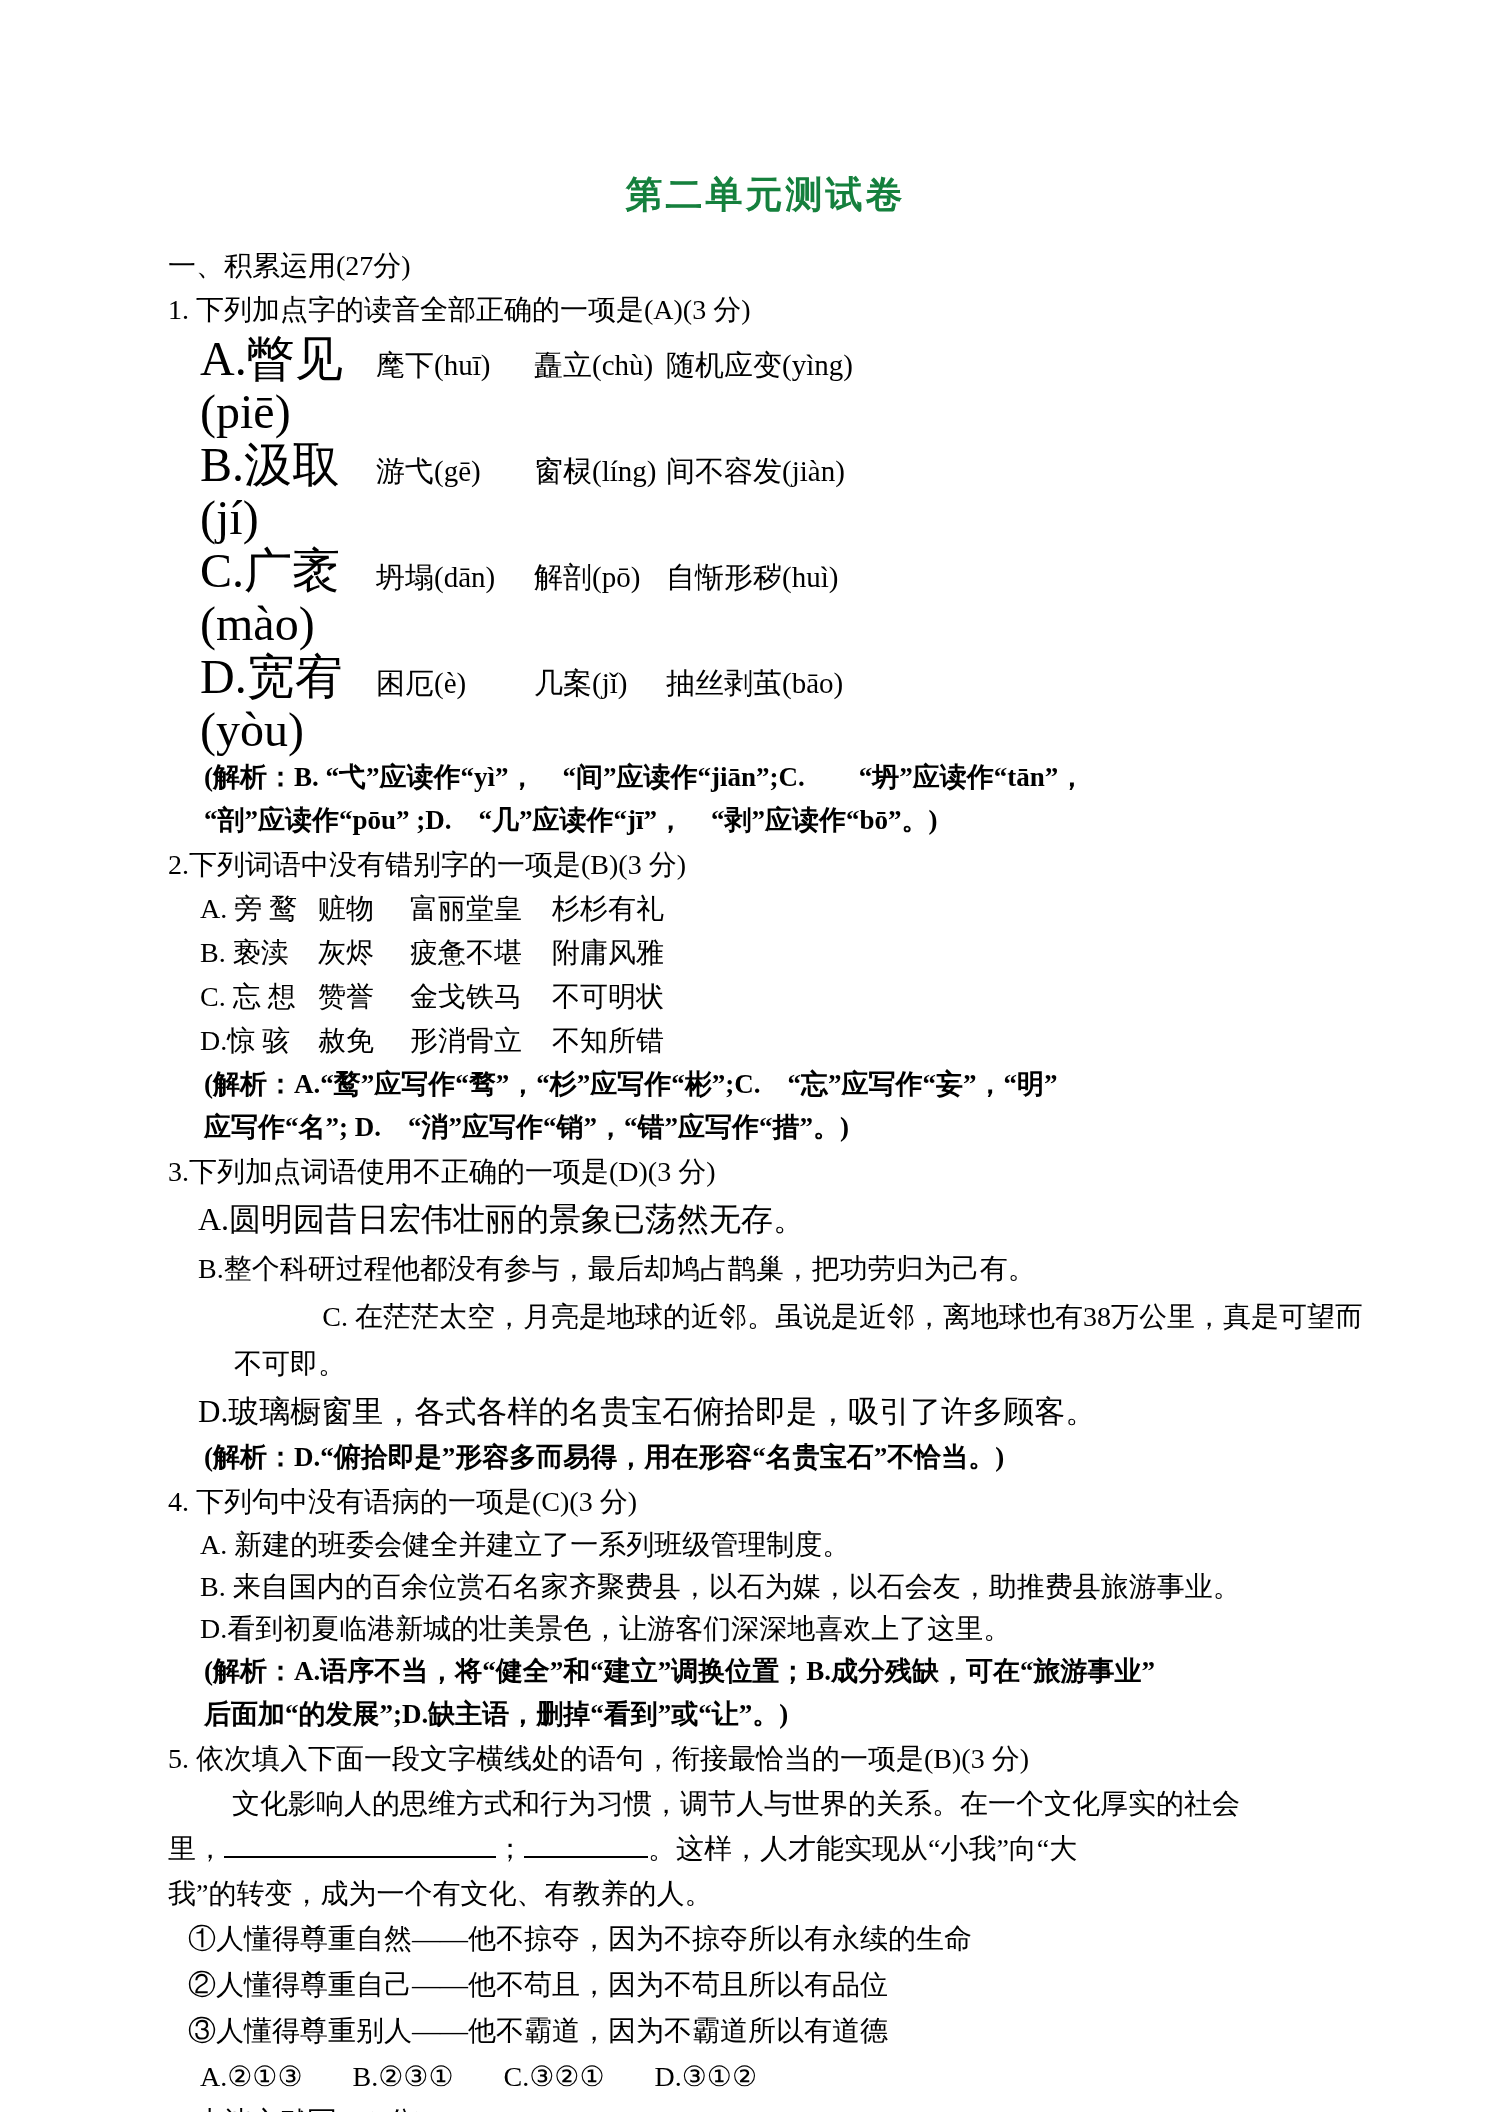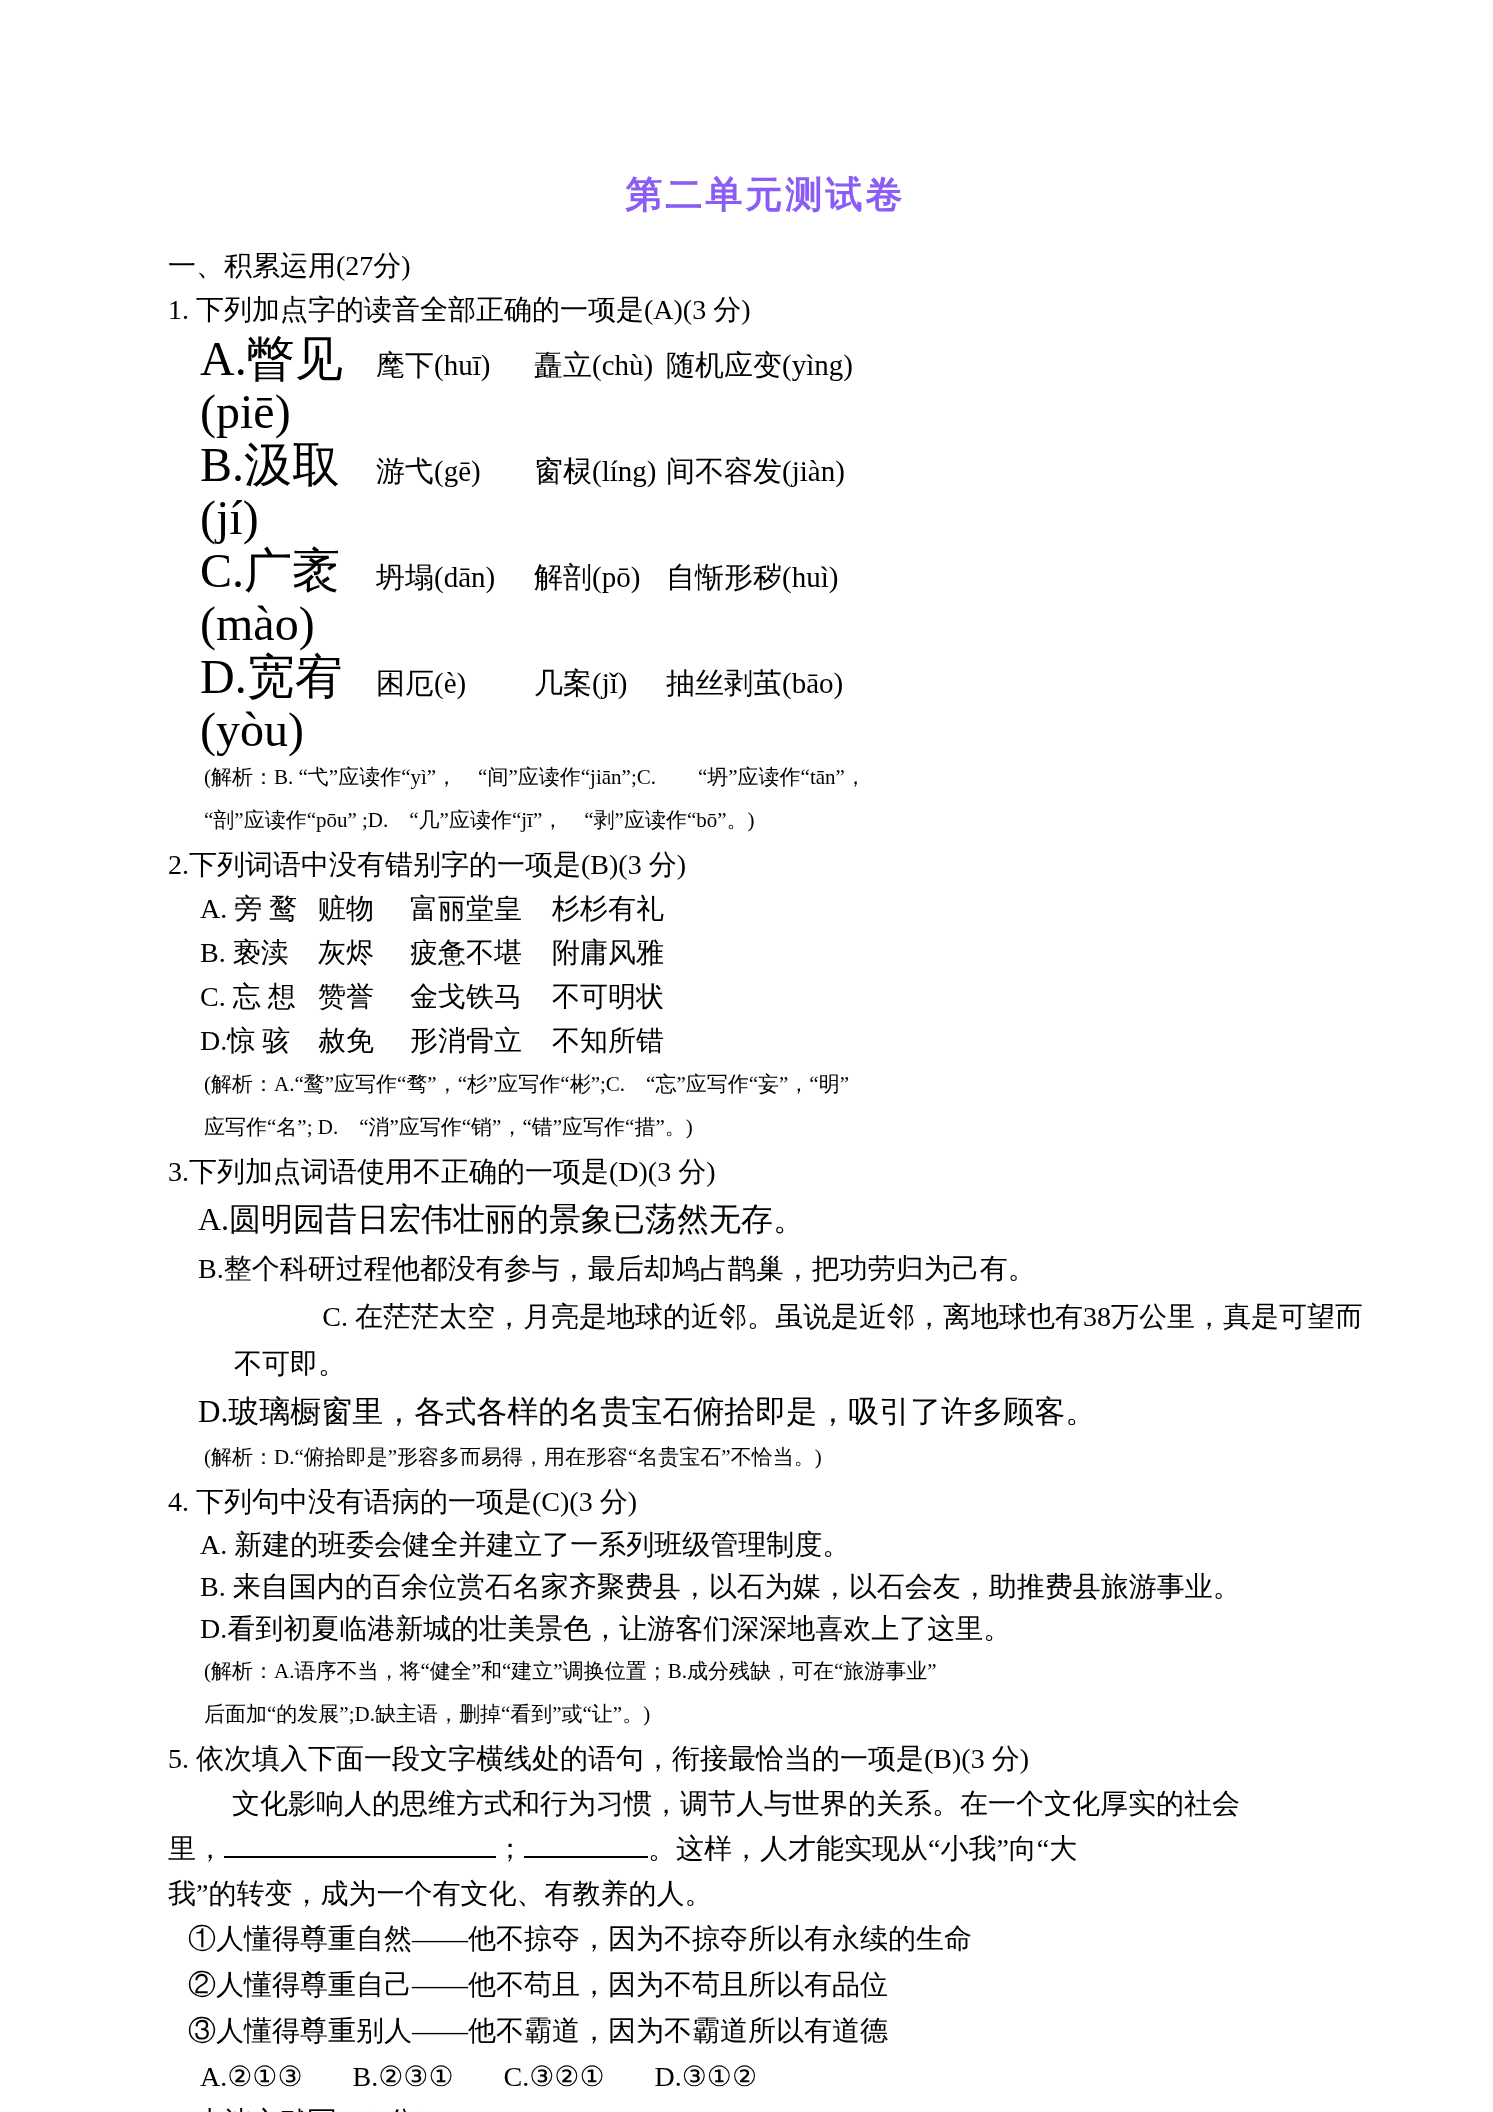--- a/index.html
+++ b/index.html
@@ -12,39 +12,39 @@
     box-sizing:border-box;
     padding:170px 130px 0 168px;
     overflow:hidden;
   }
   .title {
     margin:0 0 24px 0;
     text-align:center;
     font-size:37px;
     font-weight:bold;
     letter-spacing:3px;
-    color:#8b5cf6;
+    color:#15803d;
   }
   .ln        { font-size:28px; line-height:43px; }
   .stem      { font-size:28px; line-height:45px; }
 
   
   .q1row { display:flex; align-items:baseline; margin-left:32px; line-height:53px; }
   .q1row .c1 { width:176px; font-size:48px; }
   .q1row .c2 { width:158px; font-size:29px; }
   .q1row .c3 { width:132px; font-size:29px; }
   .q1row .c4 { font-size:29px; }
 
   
   .q2row { display:flex; align-items:flex-start; margin-left:32px; font-size:28px; line-height:44px; }
   .q2row .d1 { width:118px; }
   .q2row .d2 { width:92px;  }
   .q2row .d3 { width:142px; }
 
-  .analysis       { font-size:21px; line-height:43px; margin-left:36px; }
+  .analysis       { font-size:27px; line-height:43px; margin-left:36px;font-weight:bold; }
   .analysis.cont  { }
 
   .q3a { font-size:32px; line-height:50px; margin-left:30px; }
   .q3b { font-size:28px; line-height:50px; margin-left:30px; }
   .q3c { font-size:28px; line-height:46px; margin-left:30px;text-align:right; }
   .q3c2{ font-size:28px; line-height:48px; margin-left:66px; }
   .q3d { font-size:31px; line-height:48px; margin-left:30px; }
 
   .q4opt { font-size:28px; line-height:42px; margin-left:32px; }
 

